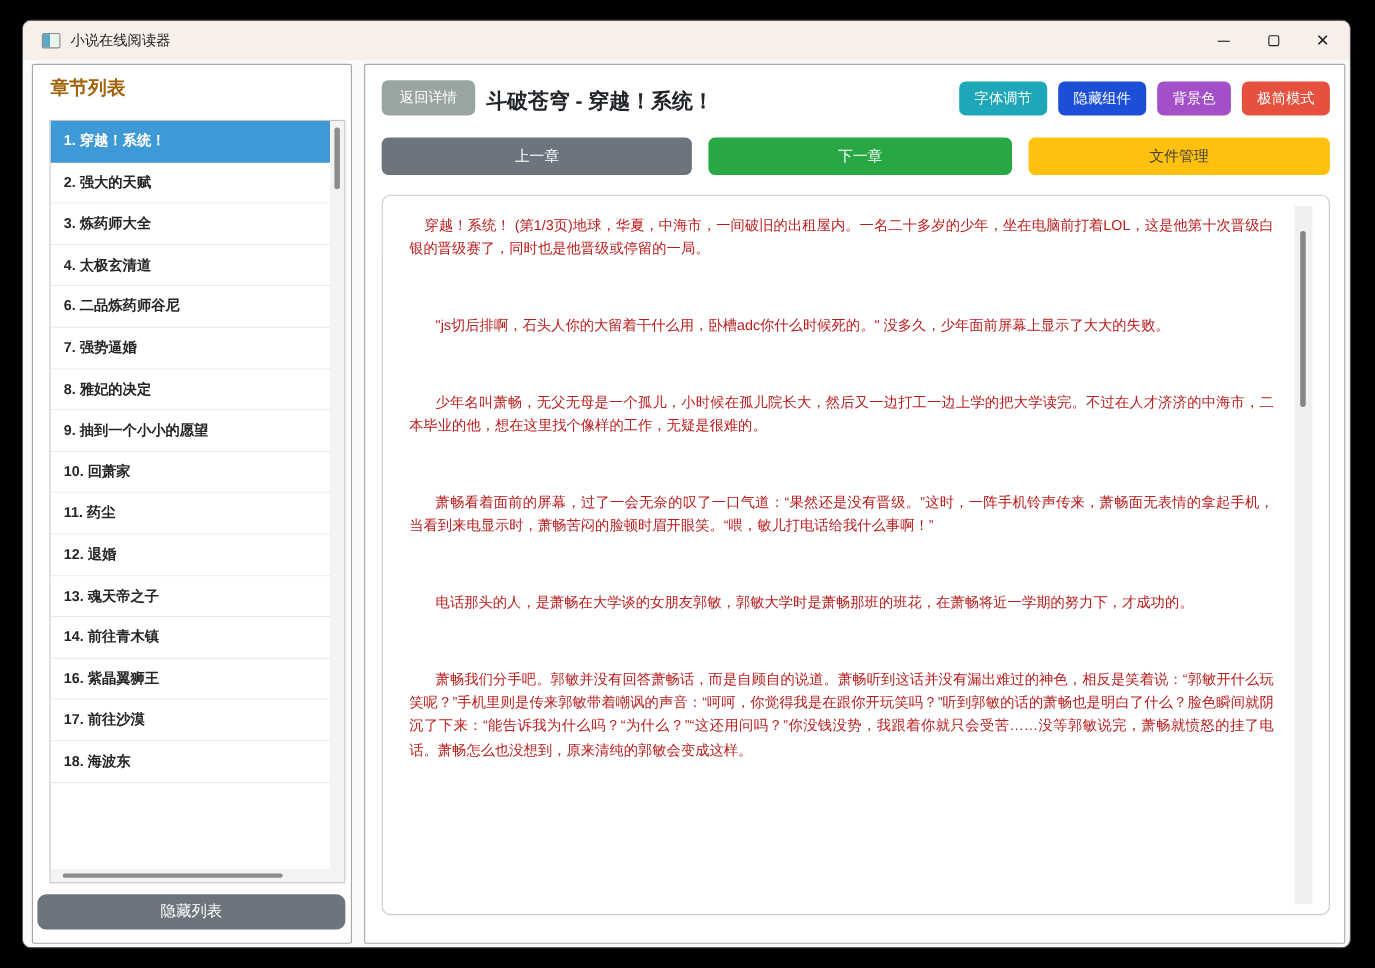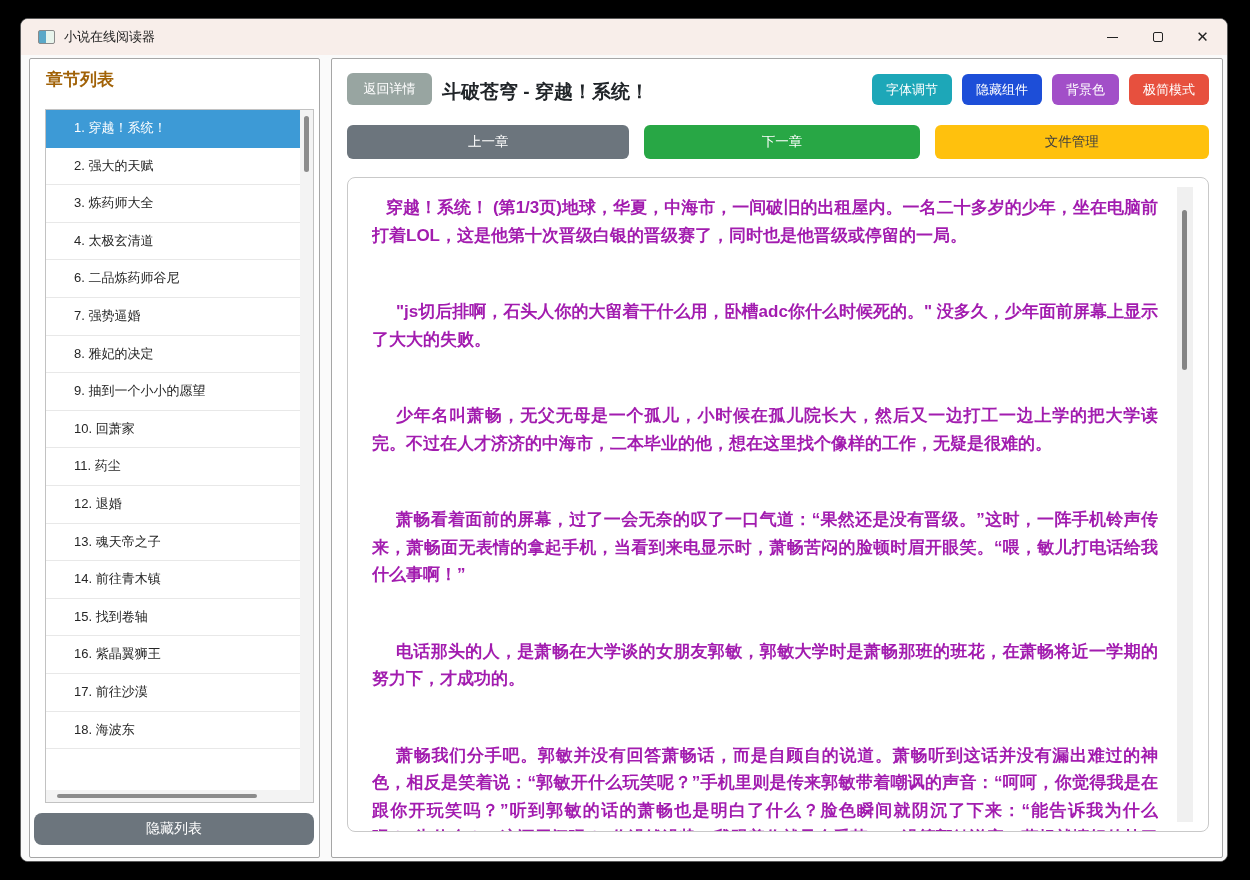--- a/index.html
+++ b/index.html
@@ -28,23 +28,23 @@
   .sidebar-frame { position:absolute; left:8px; top:3px; width:291px; height:800px;
                    background:#fff; border:1px solid #a6a6a6; border-radius:2px; }
   .main-frame { position:absolute; left:310px; top:3px; width:892px; height:800px;
                 background:#fff; border:1px solid #a6a6a6; border-radius:2px; }
 
   
   .sidebar-header { position:absolute; left:16px; top:9px; font-size:17px; font-weight:bold; color:#a16207; }
   .chapter-list { position:absolute; left:15px; top:50px; width:269px; height:694px;
                   border:1px solid #c2c2c2; background:#fff; overflow:hidden; }
   .chapter-items { position:absolute; left:0; top:0; right:13px; bottom:12px; overflow:hidden; }
-  .chapter-item { height:37.6px; line-height:36.6px; padding-left:28px; font-size:13px;
+  .chapter-item { height:37.6px; line-height:36.6px; padding-left:12px; font-size:13px;
                   color:#262626; border-bottom:1px solid #e8e8e8; white-space:nowrap;
-                  overflow:hidden; background:#fff; cursor:default; }
+                  overflow:hidden; background:#fff; cursor:default;font-weight:bold; }
   .chapter-item.selected { background:#3d9ad6; color:#fff; border-bottom:1px solid #3d9ad6; }
   .list-vscroll { position:absolute; right:0; top:0; width:13px; bottom:12px; background:#f3f3f3; }
   .list-vscroll .thumb { position:absolute; left:4px; width:5px; top:6px; height:56px;
                          background:#8c8c8c; border-radius:3px; }
   .list-hscroll { position:absolute; left:0; bottom:0; right:13px; height:12px; background:#f3f3f3; }
   .list-hscroll .thumb { position:absolute; top:4px; height:4px; left:11px; width:200px;
                          background:#8c8c8c; border-radius:2px; }
   .list-corner { position:absolute; right:0; bottom:0; width:13px; height:12px; background:#f3f3f3; }
   .hide-list-btn { position:absolute; left:4px; bottom:12px; width:280px; height:32px;
                    background:#6c757d; color:#fff; border:none; border-radius:8px; font-size:14px; cursor:default; }
@@ -64,21 +64,21 @@
   .nav-row { position:absolute; left:15px; right:13px; top:66px; height:34px; display:flex; gap:15px; }
   .nav-btn { border:none; border-radius:6px; font-size:13.5px; cursor:default; }
   .nav-prev { flex:283; background:#6c757d; color:#fff; }
   .nav-next { flex:276; background:#28a745; color:#fff;font-family:Liberation Serif, serif; }
   .nav-files { flex:275; background:#ffc10d; color:#404040; }
 
   
   .text-area { position:absolute; left:15px; right:13px; top:118px; bottom:25px;
                border:1px solid #c9c9c9; border-radius:8px; background:#fff; overflow:hidden; }
   .reader { position:absolute; left:24px; top:16px; right:50px; bottom:0;
-            font-size:17px; line-height:1.62; color:#a21caf; text-align:justify; overflow:hidden;font-weight:bold; }
+            font-size:13px; line-height:1.62; color:#b91c1c; text-align:justify; overflow:hidden; }
   .reader p { margin:0 0 49px 0; text-indent:24px; }
   .reader p:first-child { text-indent:14px; }
   .text-vscroll { position:absolute; right:15px; top:9px; bottom:9px; width:16px; background:#f0f0f0; }
   .text-vscroll .thumb { position:absolute; left:5px; width:5px; top:23px; height:160px;
                          background:#858585; border-radius:3px; }
 </style>
 </head>
 <body>
 
 <div class="stage">
@@ -111,21 +111,20 @@
               <div class="chapter-item">4. 太极玄清道</div>
               <div class="chapter-item">6. 二品炼药师谷尼</div>
               <div class="chapter-item">7. 强势逼婚</div>
               <div class="chapter-item">8. 雅妃的决定</div>
               <div class="chapter-item">9. 抽到一个小小的愿望</div>
               <div class="chapter-item">10. 回萧家</div>
               <div class="chapter-item">11. 药尘</div>
               <div class="chapter-item">12. 退婚</div>
               <div class="chapter-item">13. 魂天帝之子</div>
               <div class="chapter-item">14. 前往青木镇</div>
-              <div class="chapter-item">15. 找到卷轴</div>
               <div class="chapter-item">16. 紫晶翼狮王</div>
               <div class="chapter-item">17. 前往沙漠</div>
               <div class="chapter-item">18. 海波东</div>
             </div>
           <div class="list-vscroll">
             <div class="thumb"></div>
           </div>
           <div class="list-hscroll">
             <div class="thumb"></div>
           </div>

